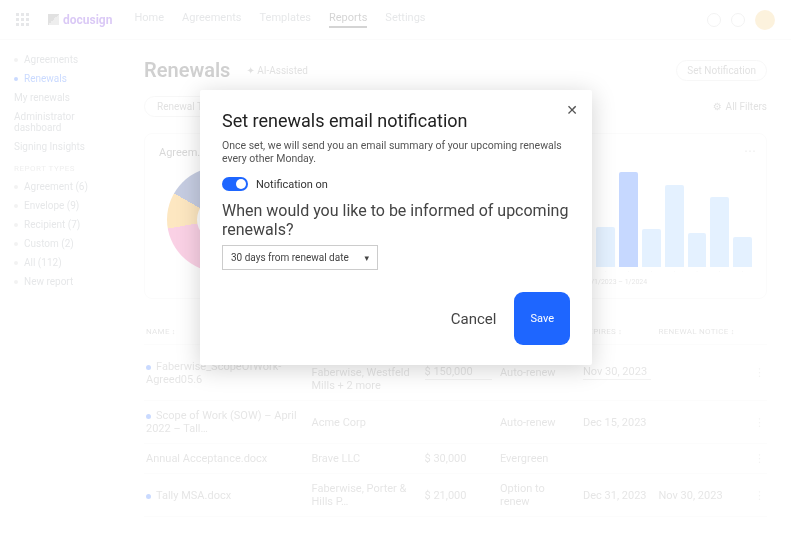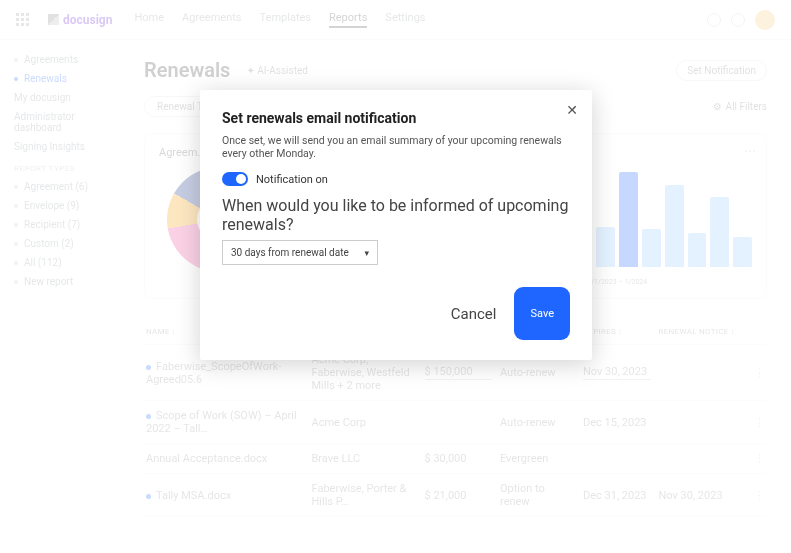--- a/index.html
+++ b/index.html
@@ -44,21 +44,21 @@
 .dots{position:absolute;top:10px;right:10px;color:#bbb;font-size:12px}
 .tbl{margin-top:10px}
 .tbl-hd,.tbl-row{display:grid;grid-template-columns:2.1fr 1.4fr .9fr 1fr .9fr 1.1fr 16px;gap:8px;align-items:center;padding:8px 2px;font-size:11px;color:#999;border-bottom:1px solid #f3f3f3}
 .tbl-hd{text-transform:uppercase;font-size:8px;letter-spacing:.3px}
 .sort{font-size:7px;margin-left:2px}
 .row-dot{width:5px;height:5px;border-radius:50%;background:#2b6bff;display:inline-block;margin-right:5px}
 .underline{border-bottom:1px solid #cfcfcf;padding-bottom:1px}
 .row-menu{color:#ccc;text-align:right}
 .overlay{position:absolute;inset:0;background:rgba(255,255,255,.75);z-index:50}
 .modal{position:absolute;left:200px;top:90px;width:392px;background:#fff;box-shadow:0 4px 24px rgba(0,0,0,.18);padding:20px 22px;z-index:60;border-radius:2px}
-.modal h3{font-size:14px;font-weight:700;color:#222;margin-bottom:8px}
+.modal h3{font-size:18px;font-weight:400;color:#222;margin-bottom:8px}
 .modal .desc{font-size:10.5px;color:#555;margin-bottom:12px}
 .modal .row{display:flex;align-items:flex-end;gap:8px;margin-bottom:10px}
 .toggle{width:26px;height:14px;background:#1e66ff;border-radius:7px;position:relative}
 .toggle::after{content:"";position:absolute;right:2px;top:2px;width:10px;height:10px;background:#fff;border-radius:50%}
 .modal .q{font-size:16px;color:#444;margin-bottom:6px}
 .select{border:1px solid #ccc;padding:6px 8px;font-size:10px;width:156px;display:flex;justify-content:space-between;align-items:center;color:#444}
 .modal-actions{display:flex;justify-content:flex-end;gap:10px;margin-top:22px}
 .btn-cancel{background:none;border:none;font-size:15px;color:#444;padding:6px 8px;cursor:pointer}
 .btn-save{background:#1e66ff;color:#fff;border:none;font-size:11px;padding:20px 16px;border-radius:9px;cursor:pointer}
 .close{position:absolute;top:12px;right:14px;font-size:14px;color:#555;cursor:pointer}
@@ -100,21 +100,21 @@
   <div class="sidebar">
     <div class="sb-item">
         <span class="dot"></span>
         <span>Agreements</span>
       </div>
     <div class="sb-item sel">
         <span class="dot"></span>
         <span>Renewals</span>
       </div>
     <div class="sb-item">
-        <span>My docusign</span>
+        <span>My renewals</span>
       </div>
     <div class="sb-item">
         <span>Administrator dashboard</span>
       </div>
     <div class="sb-item">
         <span>Signing Insights</span>
       </div>
     <div class="sb-hdr">Report Types</div>
     <div class="sb-item">
         <span class="dot"></span>

